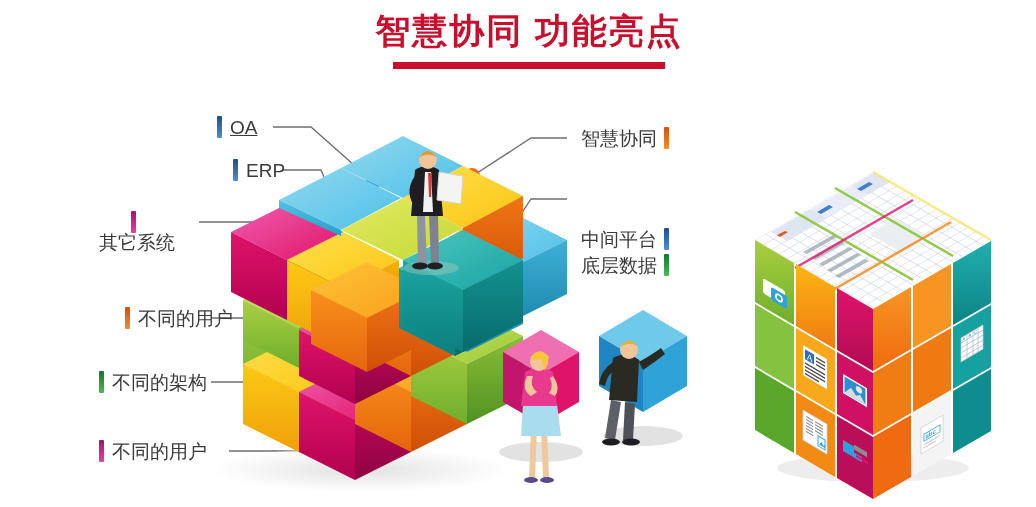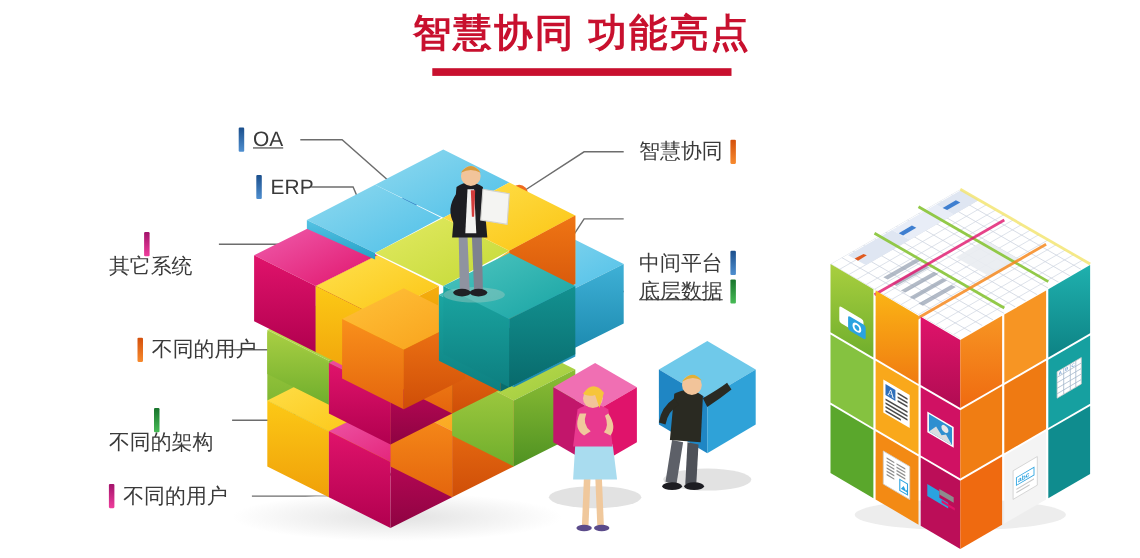--- a/index.html
+++ b/index.html
@@ -91,41 +91,41 @@
   <div class="label left" style="left:88px;top:211px;flex-direction:column;">
     <span class="bar" style="background:linear-gradient(#a3136b,#ef3d9c);"></span>
     <span class="txt">其它系统</span>
   </div>
 
   <div class="label left" style="left:88px;top:307px;padding-left:26px;">
     <span class="bar" style="background:linear-gradient(#d4500c,#f78a2e);"></span>
     <span class="txt">不同的用户</span>
   </div>
 
-  <div class="label left" style="left:88px;top:371px;flex-direction:column;">
+  <div class="label left" style="left:88px;top:371px;">
     <span class="bar" style="background:linear-gradient(#18742c,#47bb56);"></span>
     <span class="txt">不同的架构</span>
   </div>
 
   <div class="label left" style="left:88px;top:440px;">
     <span class="bar" style="background:linear-gradient(#a3136b,#ef3d9c);"></span>
     <span class="txt">不同的用户</span>
   </div>
 
   <div class="label right" style="left:570px;top:127px;">
     <span class="txt">智慧协同</span>
     <span class="bar" style="background:linear-gradient(#d4500c,#f78a2e);"></span>
   </div>
 
   <div class="label right" style="left:570px;top:188px;margin-top:40px;">
     <span class="txt">中间平台</span>
     <span class="bar" style="background:linear-gradient(#1b4f8c,#4f8fd0);"></span>
   </div>
 
-  <div class="label right" style="left:570px;top:254px;text-decoration:underline;">
+  <div class="label right" style="left:570px;top:254px;">
     <span class="txt">底层数据</span>
     <span class="bar" style="background:linear-gradient(#18742c,#47bb56);"></span>
   </div>
 
   <svg class="lines" viewBox="0 0 1036 507">
     <defs>
       <linearGradient id="gMagT" x1="0" y1="0" x2="1" y2="1">
         <stop offset="0" stop-color="#f05fae"></stop>
           <stop offset="1" stop-color="#e0136b"></stop>
         </linearGradient>

